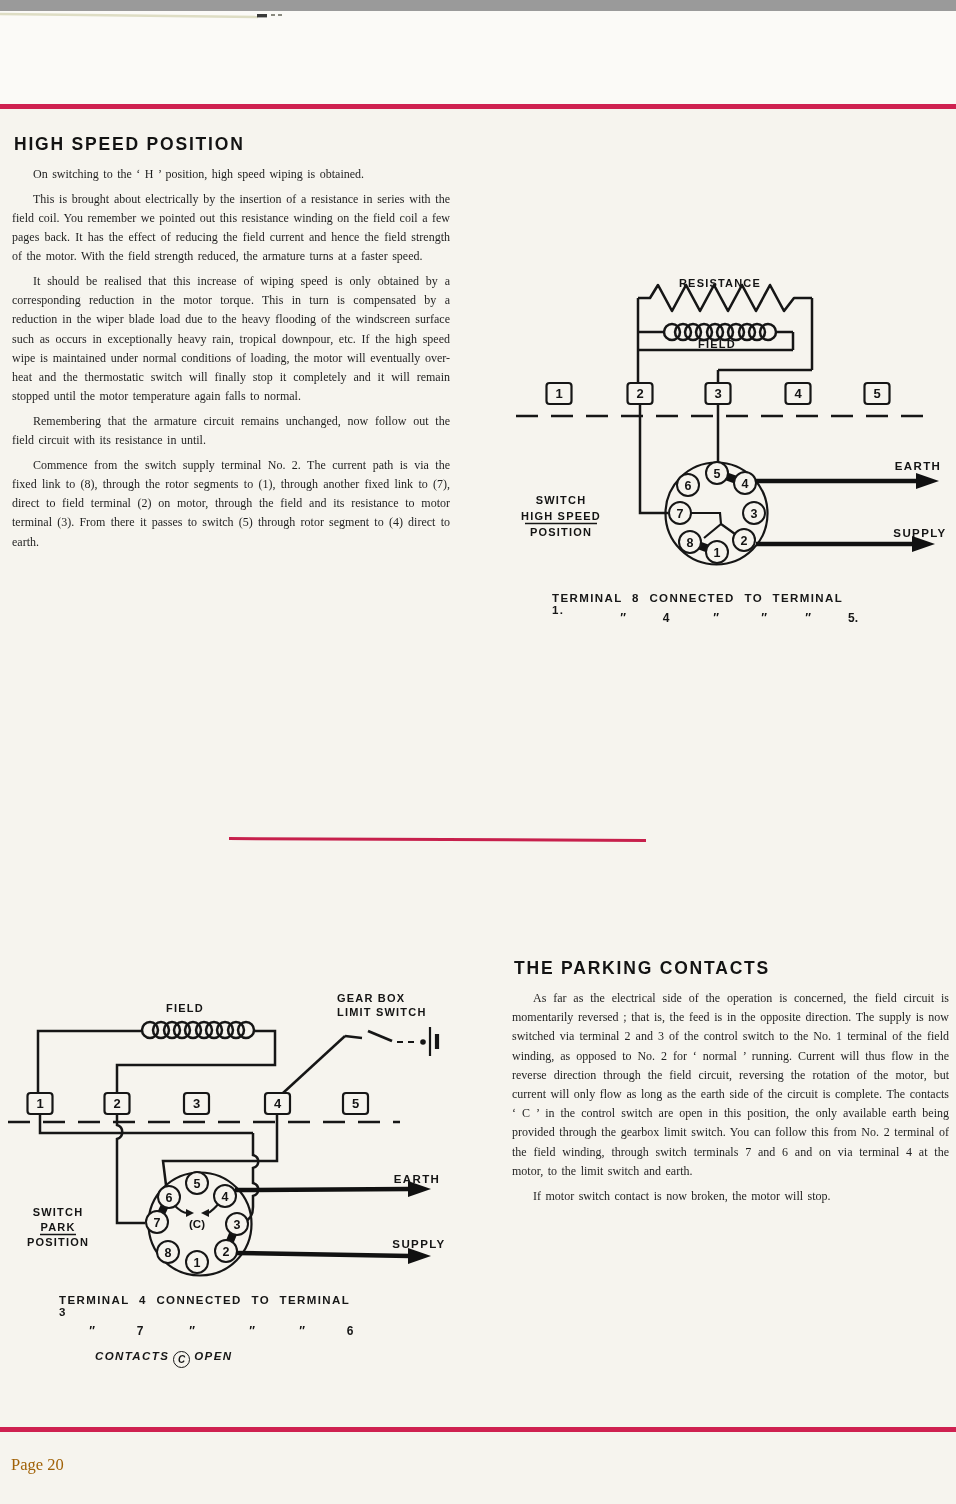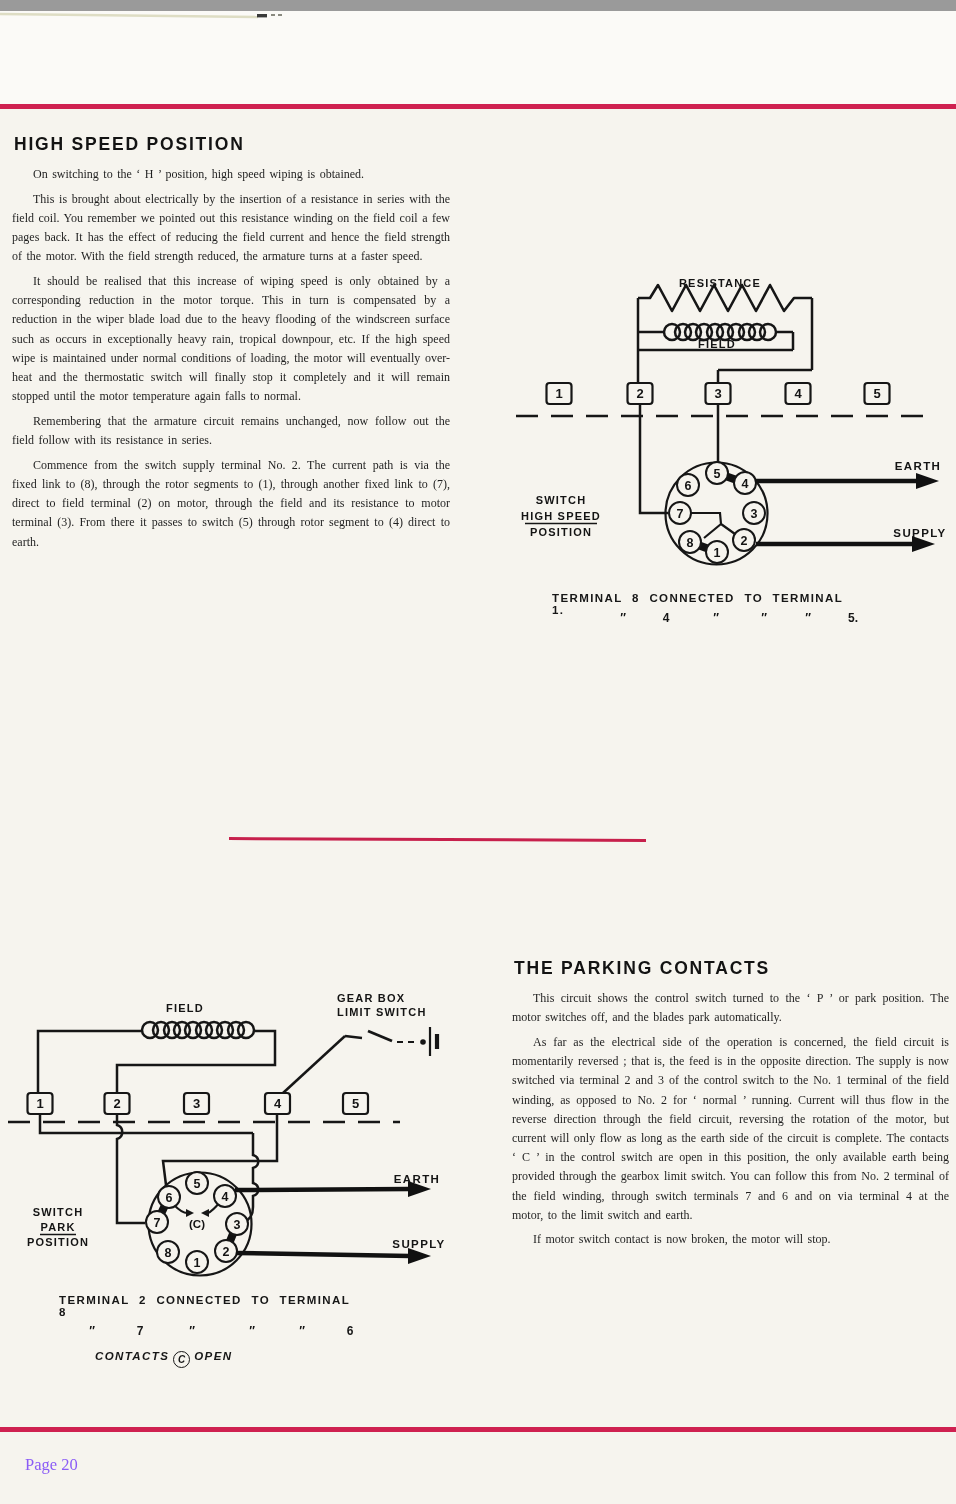--- a/index.html
+++ b/index.html
@@ -18,21 +18,21 @@
         margin:0 0 5.5px;word-spacing:1.5px;}
   .col-hs{left:12px;top:134px;width:438px;}
   .col-park{left:512px;top:958px;width:437px;}
   .dia-caption{position:absolute;font-family:"Liberation Sans",sans-serif;font-weight:700;
         font-size:11.5px;letter-spacing:1.4px;word-spacing:5px;color:#161616;text-align:left;}
   .ditto-cell{position:absolute;font-family:"Liberation Sans",sans-serif;font-weight:700;
         font-size:12px;color:#161616;transform:translateX(-50%);}
   .circled-c{display:inline-flex;width:15px;height:15px;border:1.7px solid #161616;border-radius:50%;
         align-items:center;justify-content:center;font-size:10px;letter-spacing:0;
         margin:0 4px;vertical-align:-3px;}
-  .page-number{position:absolute;left:25px;top:1455px;font-size:16.5px;color:#8b5cf6;}
+  .page-number{position:absolute;left:11px;top:1455px;font-size:16.5px;color:#a16207;}
   svg text{font-family:"Liberation Sans",sans-serif;font-weight:700;fill:#141414;}
   .artifact{position:absolute;left:0;top:0;}
 </style>
 </head>
 <body>
 
 <div class="page">
 
   <div class="top-strip"></div>
   <div class="topbar"></div>
@@ -44,21 +44,21 @@
     <rect x="278" y="14" width="4" height="2" fill="#8a8a80"></rect>
   </svg>
 
   <div class="rule rule-top"></div>
 
   <section class="text-col col-hs">
     <h2>HIGH SPEED POSITION</h2>
     <p>On switching to the ‘ H ’ position, high speed wiping is obtained.</p>
     <p>This is brought about electrically by the insertion of a resistance in series with the field coil. You remember we pointed out this resistance winding on the field coil a few pages back. It has the effect of reducing the field current and hence the field strength of the motor. With the field strength reduced, the armature turns at a faster speed.</p>
     <p>It should be realised that this increase of wiping speed is only obtained by a corresponding reduction in the motor torque. This in turn is compensated by a reduction in the wiper blade load due to the heavy flooding of the windscreen surface such as occurs in exceptionally heavy rain, tropical downpour, etc. If the high speed wipe is maintained under normal conditions of loading, the motor will eventually over-heat and the thermostatic switch will finally stop it completely and it will remain stopped until the motor temperature again falls to normal.</p>
-    <p>Remembering that the armature circuit remains unchanged, now follow out the field follow with its resistance in series.</p>
+    <p>Remembering that the armature circuit remains unchanged, now follow out the field circuit with its resistance in until.</p>
     <p>Commence from the switch supply terminal No. 2. The current path is via the fixed link to (8), through the rotor segments to (1), through another fixed link to (7), direct to field terminal (2) on motor, through the field and its resistance to motor terminal (3). From there it passes to switch (5) through rotor segment to (4) direct to earth.</p>
   </section>
 
   <svg style="position:absolute;left:496px;top:255px;" width="460" height="332">
 
     <text x="224" y="32" text-anchor="middle" font-size="11" letter-spacing="1.2">RESISTANCE</text>
     <polyline points="142,43 154,43 162,30 176,56 190,30 204,56 218,30 232,56 246,30 260,56 274,30 288,56 298,43 316,43" fill="none" stroke="#161616" stroke-width="2.6" stroke-linejoin="round"></polyline>
 
     <g fill="none" stroke="#161616" stroke-width="2.5">
       <circle cx="176" cy="77" r="8"></circle>
@@ -274,34 +274,33 @@
     </g>
 
     <g font-size="11" text-anchor="middle">
       <text x="58" y="231" letter-spacing="1.2">SWITCH</text>
       <text x="58" y="246" letter-spacing="1.2">PARK</text>
       <line x1="40" y1="249.5" x2="76" y2="249.5" stroke="#161616" stroke-width="1.6"></line>
       <text x="58" y="261" letter-spacing="1.2">POSITION</text>
     </g>
   </svg>
 
-  <div class="dia-caption" style="left:59px;top:1294px;width:300px;">TERMINAL 2 CONNECTED TO TERMINAL 8</div>
+  <div class="dia-caption" style="left:59px;top:1294px;width:300px;">TERMINAL 4 CONNECTED TO TERMINAL 3</div>
   <span class="ditto-cell" style="left:92px;top:1324px;">″</span>
   <span class="ditto-cell" style="left:140px;top:1324px;">7</span>
   <span class="ditto-cell" style="left:192px;top:1324px;">″</span>
   <span class="ditto-cell" style="left:252px;top:1324px;">″</span>
   <span class="ditto-cell" style="left:302px;top:1324px;">″</span>
   <span class="ditto-cell" style="left:350px;top:1324px;">6</span>
   <div class="dia-caption" style="left:95px;top:1350px;width:215px;font-style:italic;">
     <span>CONTACTS</span><span class="circled-c">C</span><span>OPEN</span>
   </div>
 
   <section class="text-col col-park">
     <h2>THE PARKING CONTACTS</h2>
-    <p>This circuit shows the control switch turned to the ‘ P ’ or park position. The motor switches off, and the blades park automatically.</p>
     <p>As far as the electrical side of the operation is concerned, the field circuit is momentarily reversed ; that is, the feed is in the opposite direction. The supply is now switched via terminal 2 and 3 of the control switch to the No. 1 terminal of the field winding, as opposed to No. 2 for ‘ normal ’ running. Current will thus flow in the reverse direction through the field circuit, reversing the rotation of the motor, but current will only flow as long as the earth side of the circuit is complete. The contacts ‘ C ’ in the control switch are open in this position, the only available earth being provided through the gearbox limit switch. You can follow this from No. 2 terminal of the field winding, through switch terminals 7 and 6 and on via terminal 4 at the motor, to the limit switch and earth.</p>
     <p>If motor switch contact is now broken, the motor will stop.</p>
   </section>
 
   <div class="rule rule-bottom"></div>
   <div class="page-number">Page 20</div>
 
 </div>
 
 </body></html>

